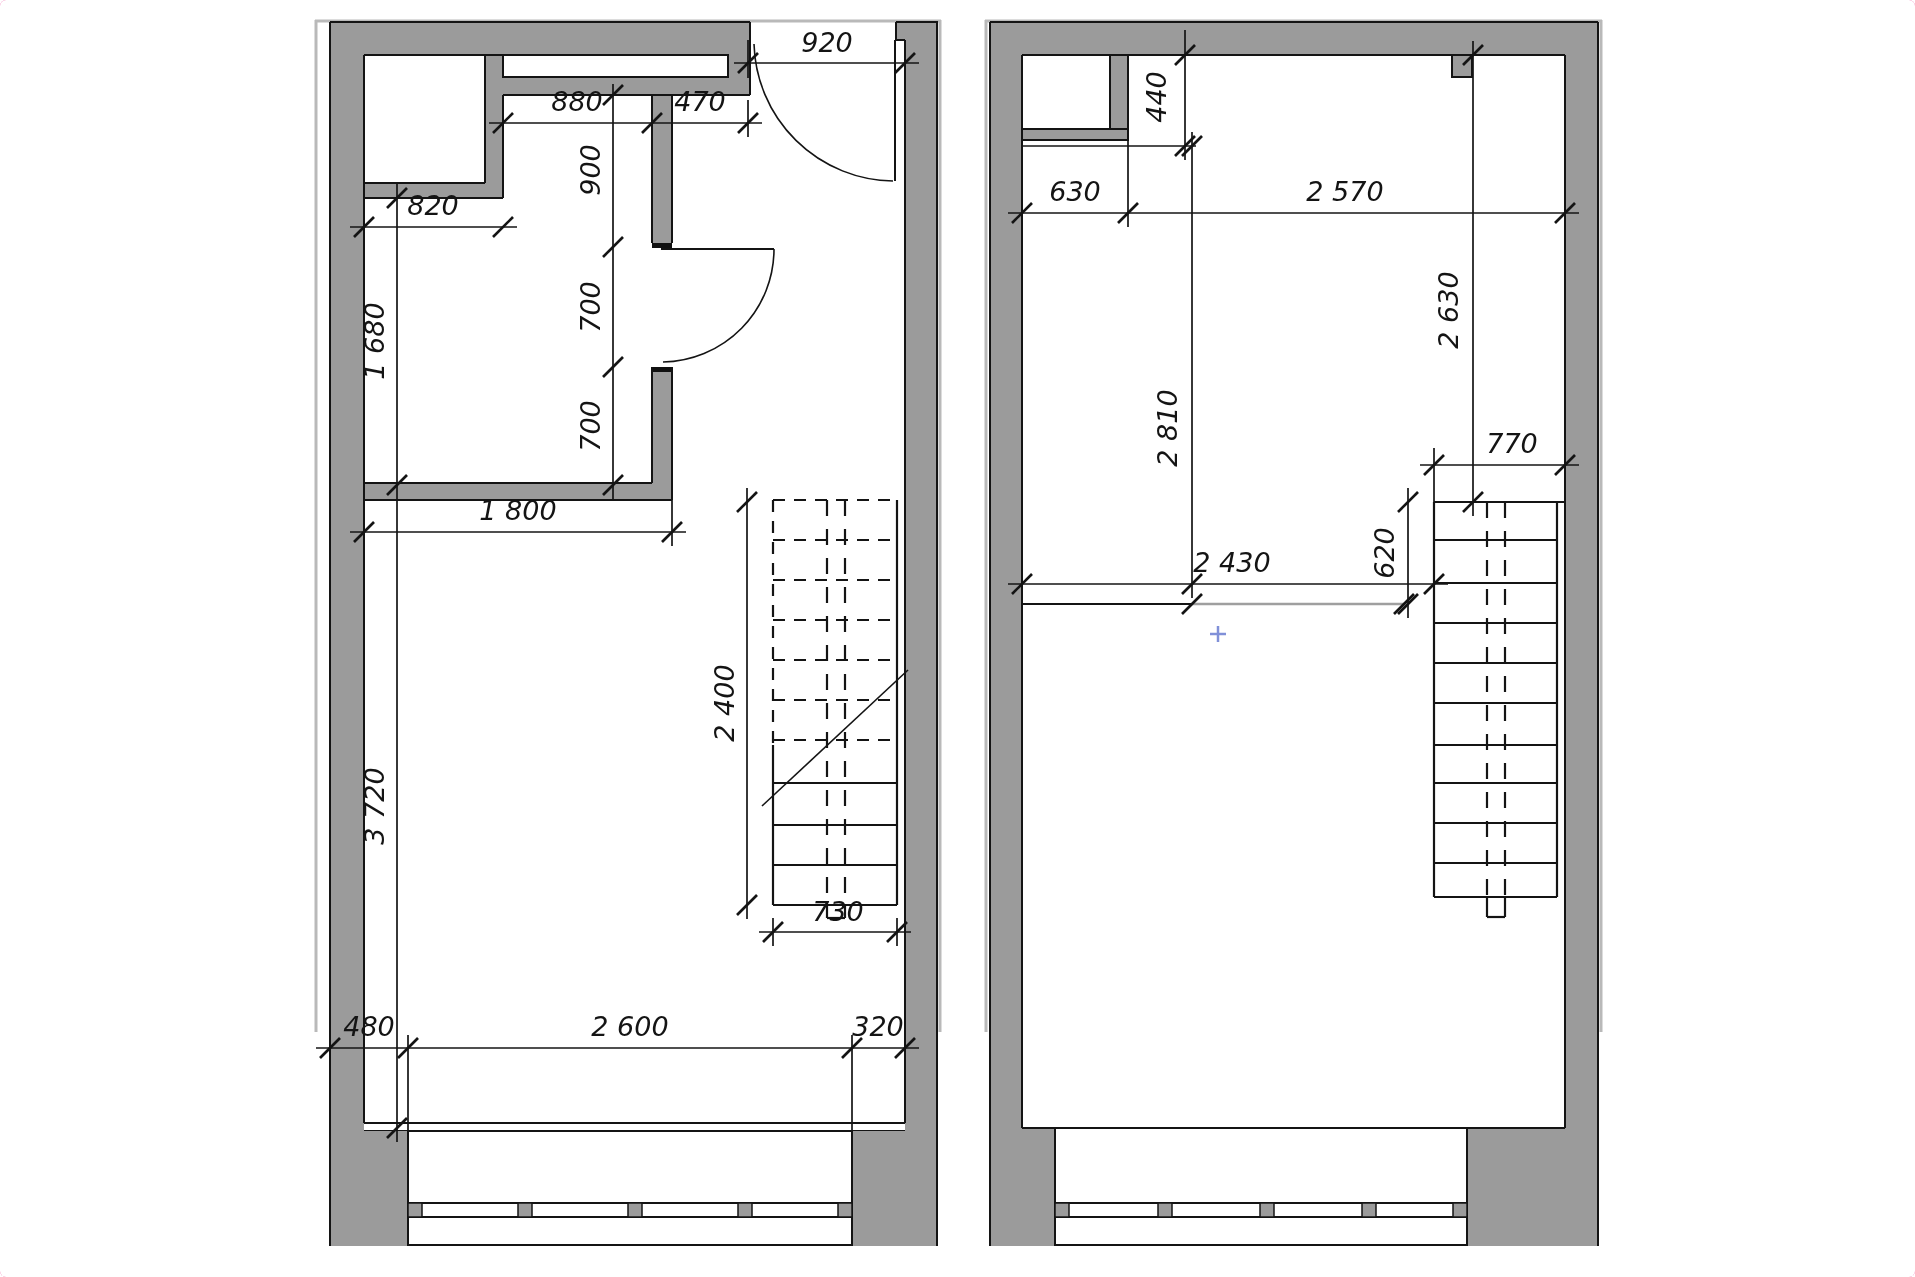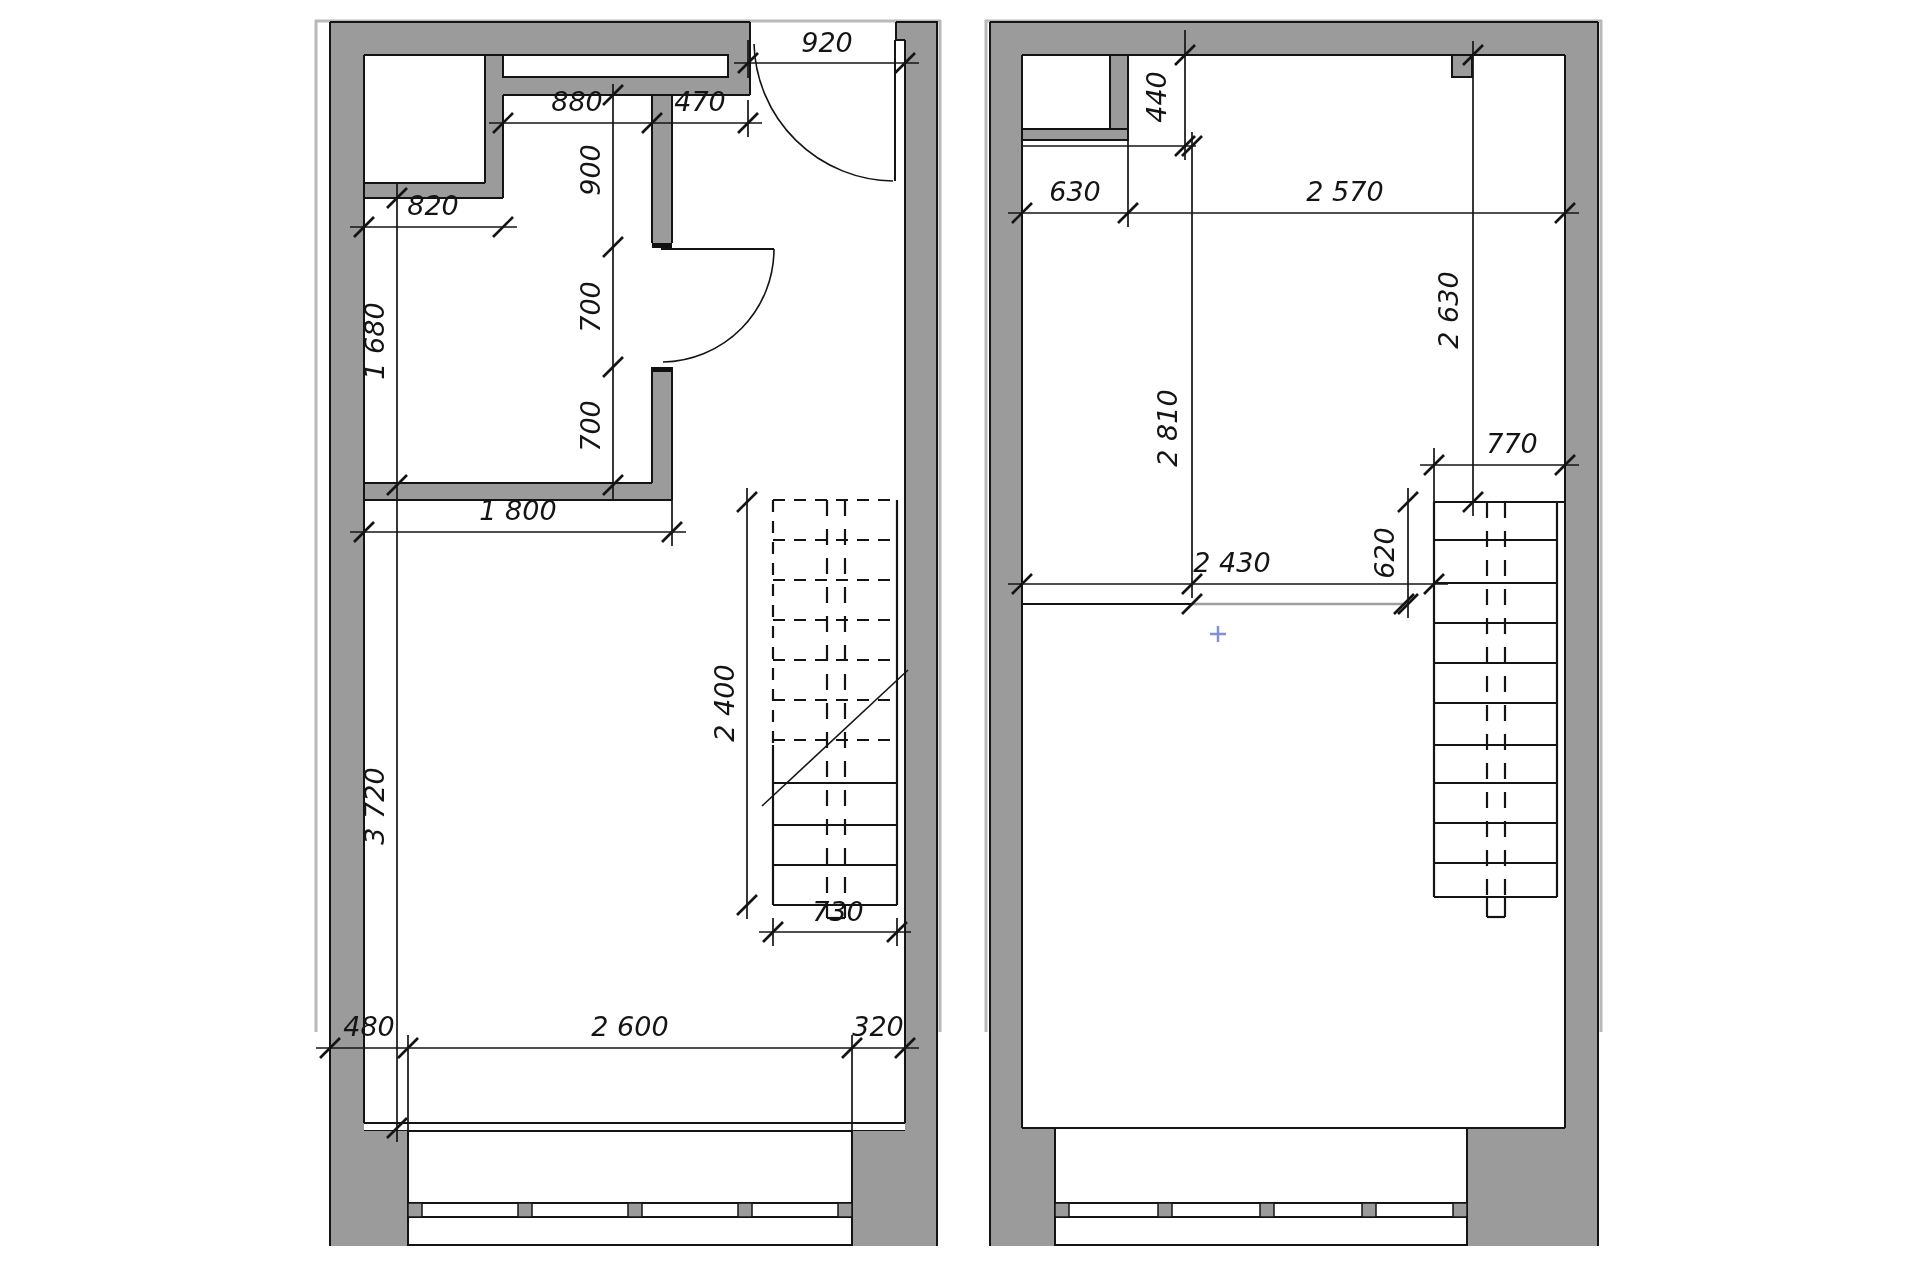--- a/index.html
+++ b/index.html
@@ -1,16 +1,16 @@
 <!DOCTYPE html>
 <html><head>
 <meta charset="utf-8">
 <style>
   html,body{margin:0;padding:0;background:#ffffff;}
-  .stage{position:relative;width:1915px;height:1277px;background:#ec4899;overflow:hidden;}
+  .stage{position:relative;width:1915px;height:1277px;background:#ec4899;overflow:hidden;border-radius:6px;}
   svg{position:absolute;left:0;top:0;}
   text{font-family:"DejaVu Sans",sans-serif;font-style:italic;font-size:27px;fill:#141414;}
   .wall{fill:#9b9b9b;stroke:none;}
   .wallcap{fill:#111;stroke:none;}
   .face{stroke:#141414;stroke-width:2;fill:none;}
   .thin{stroke:#141414;stroke-width:1.6;fill:none;}
   .lite{stroke:#b9b9b9;stroke-width:3;fill:none;}
   .dim{stroke:#141414;stroke-width:1.7;fill:none;}
   .tread{stroke:#141414;stroke-width:2.2;fill:none;}
   .dash{stroke-dasharray:12 9;}

